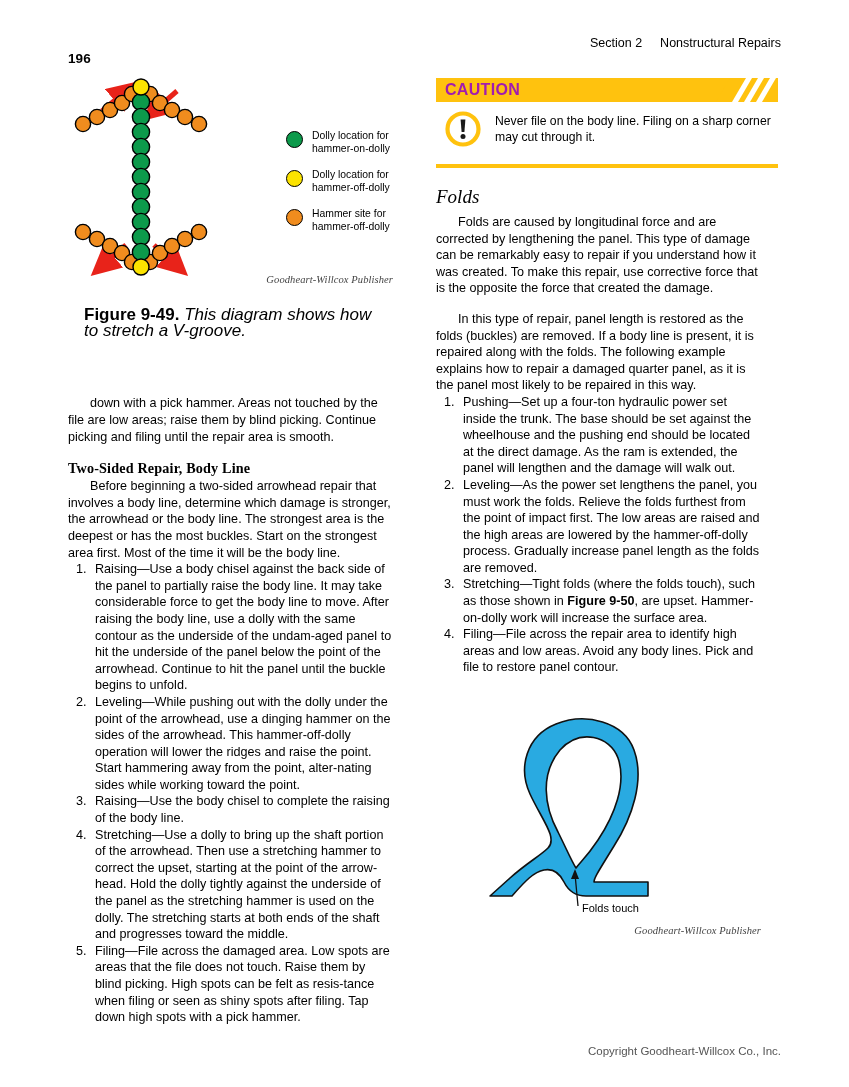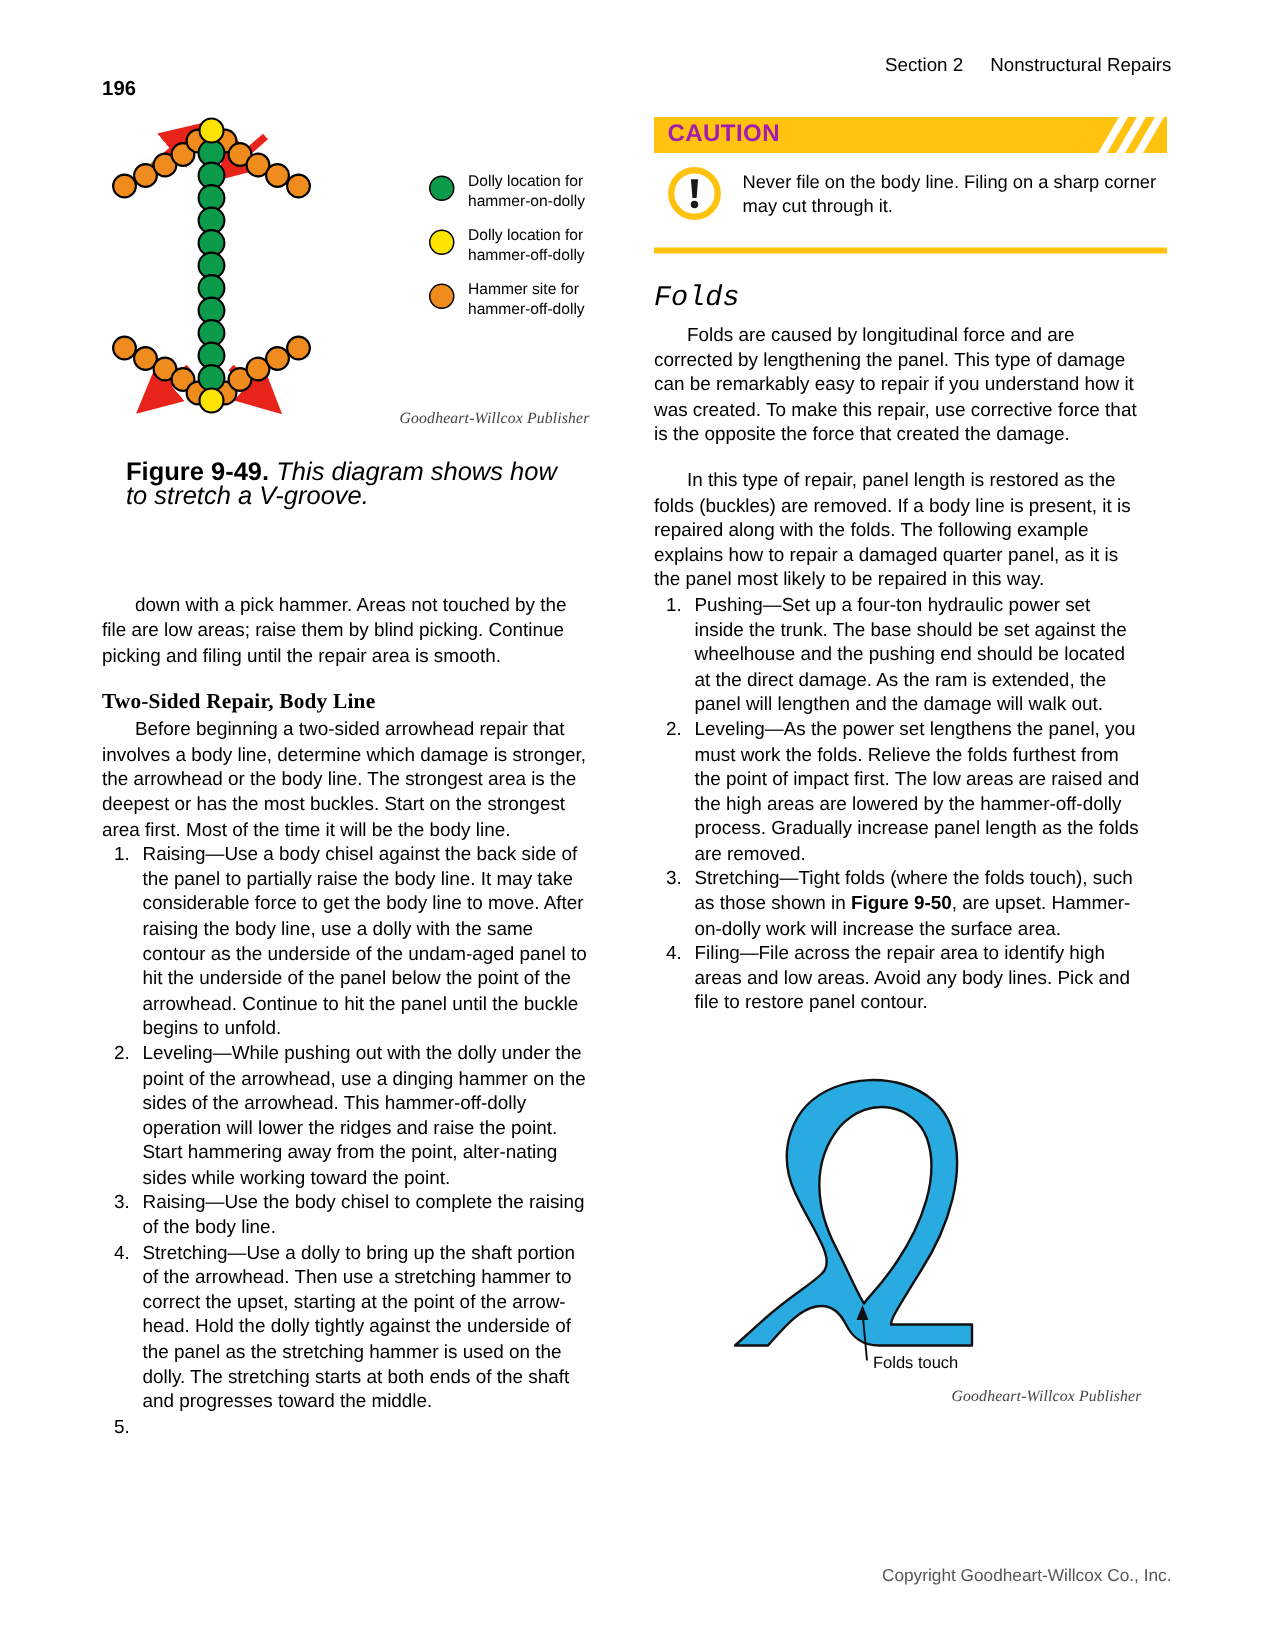--- a/index.html
+++ b/index.html
@@ -28,21 +28,21 @@
     font-size:12.6px;line-height:16.6px;margin:0;text-align:left;
     font-family:"Liberation Sans",sans-serif;
   }
   p.body.indent{text-indent:22px;}
   h3.sub{
     font-family:"Liberation Serif",serif;
     font-size:14.2px;font-weight:bold;margin:0 0 1px 0;line-height:18px;
     letter-spacing:.15px;
   }
   h2.head{
-    font-family:Liberation Mono, monospace;
+    font-family:Liberation Serif, serif;
     font-style:italic;font-weight:normal;
     font-size:19px;margin:0 0 6px 0;line-height:22px;
   }
   ol.steps{margin:0;padding:0 0 0 0;list-style:none;counter-reset:s;}
   ol.steps li{
     position:relative;padding-left:27px;font-size:12.6px;line-height:16.6px;
     margin:0;
   }
   ol.steps li .num{position:absolute;left:8px;top:0;width:18px;}
   b.fig-ref{font-weight:bold;}
@@ -56,21 +56,21 @@
   .credit{
     font-family:"Liberation Serif",serif;
     font-style:italic;font-size:10.5px;color:#444;
     text-align:right;letter-spacing:.1px;
   }
 
   
   .fig49{position:relative;width:325px;height:196px;}
   .fig49 svg{position:absolute;left:-4px;top:0;}
   .legend{position:absolute;left:218px;top:38px;}
-  .legend-row{display:flex;align-items:flex-start;margin-bottom:11px;}
+  .legend-row{display:flex;align-items:flex-start;margin-bottom:11px;margin-top:14px;}
   .legend-dot{width:15px;height:15px;border-radius:50%;border:1.3px solid #000;margin-right:9px;flex:0 0 auto;margin-top:1px;}
   .legend-text{font-size:10.4px;line-height:12.6px;}
 
   
   .caution{position:relative;width:342px;}
   .caution-bar{position:relative;height:24px;overflow:hidden;}
   .caution-bar .fillbar{position:absolute;inset:0;background:#FFC20E;}
   .caution-bar .label{
     position:absolute;left:9px;top:3px;font-size:16px;font-weight:bold;
     letter-spacing:.3px;color:#a21caf;
@@ -214,21 +214,21 @@
     <div class="sp14"></div>
 
     <h3 class="sub">Two-Sided Repair, Body Line</h3>
     <p class="body indent">Before beginning a two-sided arrowhead repair that involves a body line, determine which damage is stronger, the arrowhead or the body line. The strongest area is the deepest or has the most buckles. Start on the strongest area first. Most of the time it will be the body line.</p>
 
     <ol class="steps">
       <li><span class="num">1.</span><span>Raising—Use a body chisel against the back side of the panel to partially raise the body line. It may take considerable force to get the body line to move. After raising the body line, use a dolly with the same contour as the underside of the undam-aged panel to hit the underside of the panel below the point of the arrowhead. Continue to hit the panel until the buckle begins to unfold.</span></li>
       <li><span class="num">2.</span><span>Leveling—While pushing out with the dolly under the point of the arrowhead, use a dinging hammer on the sides of the arrowhead. This hammer-off-dolly operation will lower the ridges and raise the point. Start hammering away from the point, alter-nating sides while working toward the point.</span></li>
       <li><span class="num">3.</span><span>Raising—Use the body chisel to complete the raising of the body line.</span></li>
       <li><span class="num">4.</span><span>Stretching—Use a dolly to bring up the shaft portion of the arrowhead. Then use a stretching hammer to correct the upset, starting at the point of the arrow-head. Hold the dolly tightly against the underside of the panel as the stretching hammer is used on the dolly. The stretching starts at both ends of the shaft and progresses toward the middle.</span></li>
-      <li><span class="num">5.</span></li>
+      <li><span class="num">5.</span><span>Filing—File across the damaged area. Low spots are areas that the file does not touch. Raise them by blind picking. High spots can be felt as resis-tance when filing or seen as shiny spots after filing. Tap down high spots with a pick hammer.</span></li>
     </ol>
   </div>
 
   <div class="col col-right">
 
     <div class="caution">
       <div class="caution-bar">
         <div class="fillbar"></div>
         <svg class="stripes" viewBox="0 0 62 24" preserveAspectRatio="none">
           <polygon points="0,24 14,0 62,0 62,24" fill="#FFC20E"></polygon>

